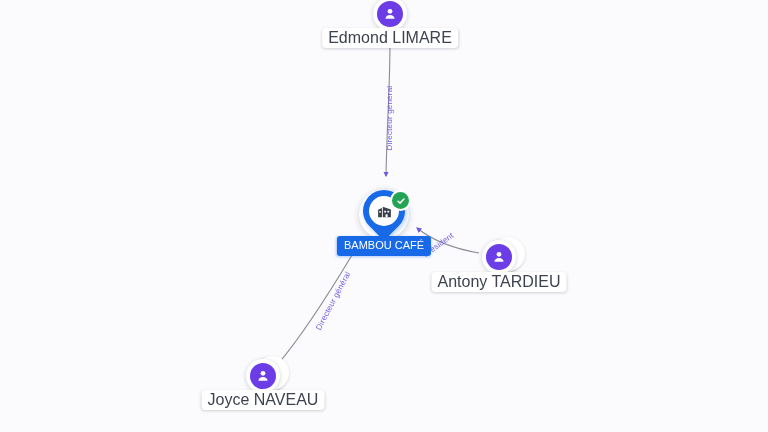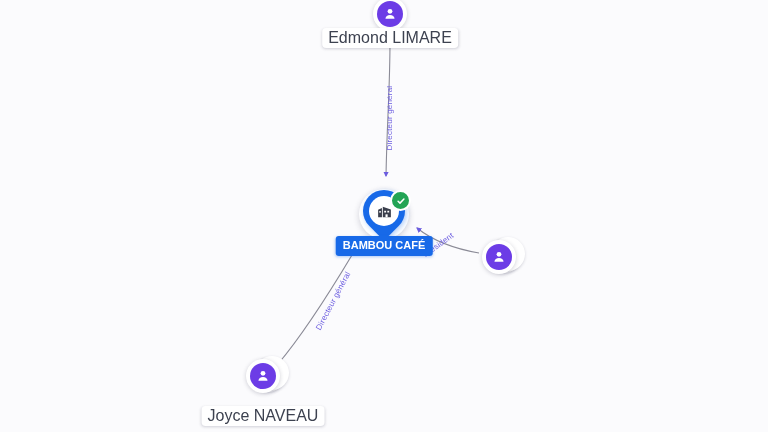--- a/index.html
+++ b/index.html
@@ -128,21 +128,21 @@
   }
   .verified-badge svg { display: block; }
 
   .company-label {
     position: absolute;
     transform: translateX(-50%);
     background: #1769e8;
     color: #ffffff;
     font-size: 11px;
     line-height: 13px;
-    font-weight: 700;
+    font-weight: 400;
     padding: 3px 7px 4px 7px;
     border-radius: 3px;
     white-space: nowrap;
     box-shadow: 0 1px 3px rgba(23,105,232,0.35);
   }
 
   
   .edge-label {
     position: absolute;
     color: #6b5ce0;
@@ -197,34 +197,35 @@
       <div class="stack-card c2"></div>
       <div class="avatar-disc">
         <div class="avatar-circle">
           <svg width="16" height="16" viewBox="0 0 24 24" fill="#ffffff">
             <circle cx="12" cy="8" r="3.6"></circle>
             <path d="M5.2 19.2c0-3.6 3.1-5.6 6.8-5.6s6.8 2 6.8 5.6z"></path>
           </svg>
         </div>
       </div>
     </div>
+    <div class="node-label" style="left:499px; top:272px;">Antony TARDIEU</div>
 
     <div class="person-node" style="left:263px; top:376px;">
       <div class="stack-card c1"></div>
       <div class="stack-card c2"></div>
       <div class="avatar-disc">
         <div class="avatar-circle">
           <svg width="16" height="16" viewBox="0 0 24 24" fill="#ffffff">
             <circle cx="12" cy="8" r="3.6"></circle>
             <path d="M5.2 19.2c0-3.6 3.1-5.6 6.8-5.6s6.8 2 6.8 5.6z"></path>
           </svg>
         </div>
       </div>
     </div>
-    <div class="node-label" style="left:263px; top:390px;margin-top:16px;">Joyce NAVEAU</div>
+    <div class="node-label" style="left:263px; top:390px;">Joyce NAVEAU</div>
 
     <div class="company-node" style="left:384px; top:214px;">
       <div class="pin-halo"></div>
       <div class="pin-shape"></div>
       <div class="pin-inner">
         <svg width="17" height="17" viewBox="0 0 24 24" fill="#3b3f4c">
           <path d="M3 20V9.4l5.4-2.3V20H3z"></path>
           <path d="M9.6 20V5.2L21 9.1V20H9.6z"></path>
           <rect x="11.6" y="11" width="2.6" height="2.4" fill="#ffffff"></rect>
           <rect x="16" y="11" width="2.6" height="2.4" fill="#ffffff"></rect>

